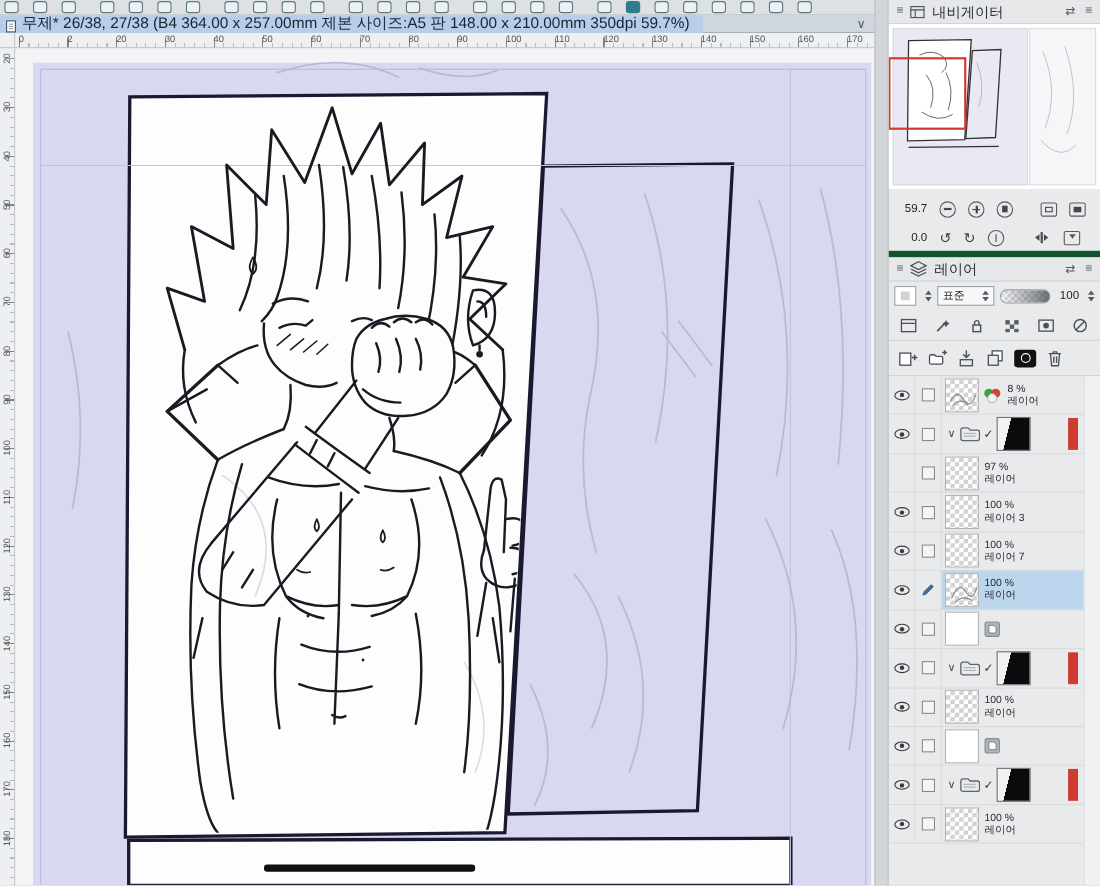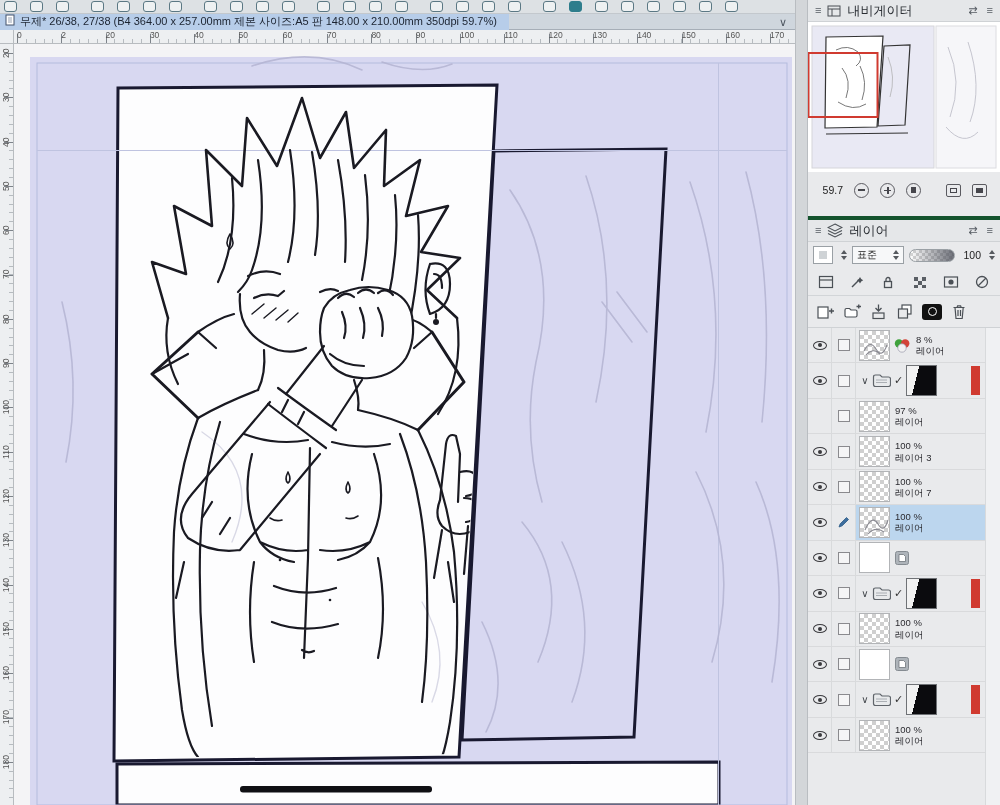--- a/index.html
+++ b/index.html
@@ -9,21 +9,21 @@
   
   #top-toolbar{position:absolute;left:0;top:0;width:795px;height:14px;background:#dde1e4;
     border-bottom:1px solid #c3c8cd;display:flex;align-items:center;gap:13px;padding-left:4px;overflow:hidden;box-sizing:border-box}
   .ticon{width:13px;height:11px;border:1.4px solid #5b7884;border-radius:3px;flex:none;box-sizing:border-box;background:#eef1f2}
   .ticon:nth-child(4),.ticon:nth-child(8),.ticon:nth-child(12),.ticon:nth-child(16),.ticon:nth-child(20){margin-left:9px}
   .ticon.sel{background:var(--tool-teal,#2e7d8c);border-color:var(--tool-teal,#2e7d8c)}
 
   
   #doc-tabbar{position:absolute;left:0;top:14px;width:795px;height:16px;background:#cfd6dd;border-bottom:1px solid #a6aeb7;box-sizing:border-box}
   .tab-active{position:absolute;left:0;top:0;height:16px;background:var(--tab-blue,#b7cde9);
-    display:flex;align-items:flex-start;gap:5px;padding:0 12px 0 5px;font-size:11px;color:#1b2330;white-space:nowrap}
+    display:flex;align-items:flex-end;gap:5px;padding:0 12px 0 5px;font-size:14px;color:#1b2330;white-space:nowrap}
   .tab-caret{position:absolute;right:8px;top:0;font-size:11px;color:#4e5660;line-height:16px}
 
   
   #ruler-corner{position:absolute;left:0;top:30px;width:14px;height:14px;background:#edeff1;
     border-right:1px solid #b8bcc0;border-bottom:1px solid #b8bcc0;box-sizing:border-box}
   #ruler-h{position:absolute;left:14px;top:30px;width:781px;height:14px;background:#edeff1;border-bottom:1px solid #b8bcc0;box-sizing:border-box;overflow:hidden;
     background-image:
       repeating-linear-gradient(to right,#7d838a 0 1px,transparent 1px 44.3px),
       repeating-linear-gradient(to right,#b6bbc0 0 1px,transparent 1px 8.86px);
     background-size:100% 9px,100% 4px;background-position:3px 100%,3px 100%;background-repeat:no-repeat}
@@ -47,21 +47,21 @@
   
   #right{position:absolute;left:808px;top:0;width:192px;height:805px;background:#e9eaec;display:flex;flex-direction:column}
   .phdr{height:22px;flex:none;display:flex;align-items:center;gap:6px;padding:0 7px;background:#e5e7e9;
     border-bottom:1px solid #cfd2d5;box-sizing:border-box}
   .phdr .t{font-size:13px;color:#2a2e33}
   .phdr .mi{font-size:11px;color:#565c63;line-height:1}
   .ph-right{margin-left:auto;display:flex;gap:9px;color:#565c63;font-size:11px}
 
   #nav-thumb{height:150px;flex:none;background:#fff;position:relative;border-bottom:1px solid #cfd2d5;box-sizing:border-box}
 
-  #nav-controls{height:48px;flex:none;padding:5px 7px 0;box-sizing:border-box;border-bottom:4px solid #14532d}
+  #nav-controls{height:62px;flex:none;padding:5px 7px 0;box-sizing:border-box;border-bottom:6px solid #14532d}
   .nrow{height:26px;display:flex;align-items:center;gap:11px}
   .nval{width:28px;text-align:right;font-size:10.5px;color:#222}
   .cbtn{width:15px;height:15px;border:1.3px solid #5a5a60;border-radius:50%;display:flex;align-items:center;justify-content:center;box-sizing:border-box;flex:none}
   .sbtn{width:15px;height:13px;border:1.3px solid #5a5a60;border-radius:2px;display:flex;align-items:center;justify-content:center;box-sizing:border-box;flex:none}
   .hbar{width:7px;height:1.5px;background:#46464c}
   .cross{position:relative;width:7px;height:7px}
   .cross::before,.cross::after{content:"";position:absolute;background:#46464c}
   .cross::before{left:0;top:3px;width:7px;height:1.5px}
   .cross::after{left:3px;top:0;width:1.5px;height:7px}
   .fsq{width:5.5px;height:5.5px;background:#46464c}
@@ -372,20 +372,36 @@
       <span class="cbtn">
           <span class="fsq"></span>
         </span>
       <span class="sbtn gapR">
           <span class="osq"></span>
         </span>
       <span class="sbtn">
           <span class="fsq" style="width:7px;height:5px"></span>
         </span>
     </div>
+    <div class="nrow">
+      <span class="nval">0.0</span>
+      <span class="rot">↺</span>
+      <span class="rot">↻</span>
+      <span class="cbtn">
+          <span class="vbar"></span>
+        </span>
+      <span class="flip gapR">
+          <span class="tl"></span>
+          <span class="fvb"></span>
+          <span class="tr"></span>
+        </span>
+      <span class="sbtn">
+          <span class="tri-d"></span>
+        </span>
+    </div>
   </div>
 
   <div class="phdr">
     <span class="mi">≡</span>
     <span class="icn">
       <svg width="16" height="15" viewBox="0 0 16 15">
           <path d="M8,1 L15,4.5 8,8 1,4.5 Z" fill="none" stroke="#4a4f55" stroke-width="1.1"></path>
           <path d="M1,7.5 L8,11 15,7.5 M1,10.5 L8,14 15,10.5" fill="none" stroke="#4a4f55" stroke-width="1.1"></path>
         </svg>
     </span>

